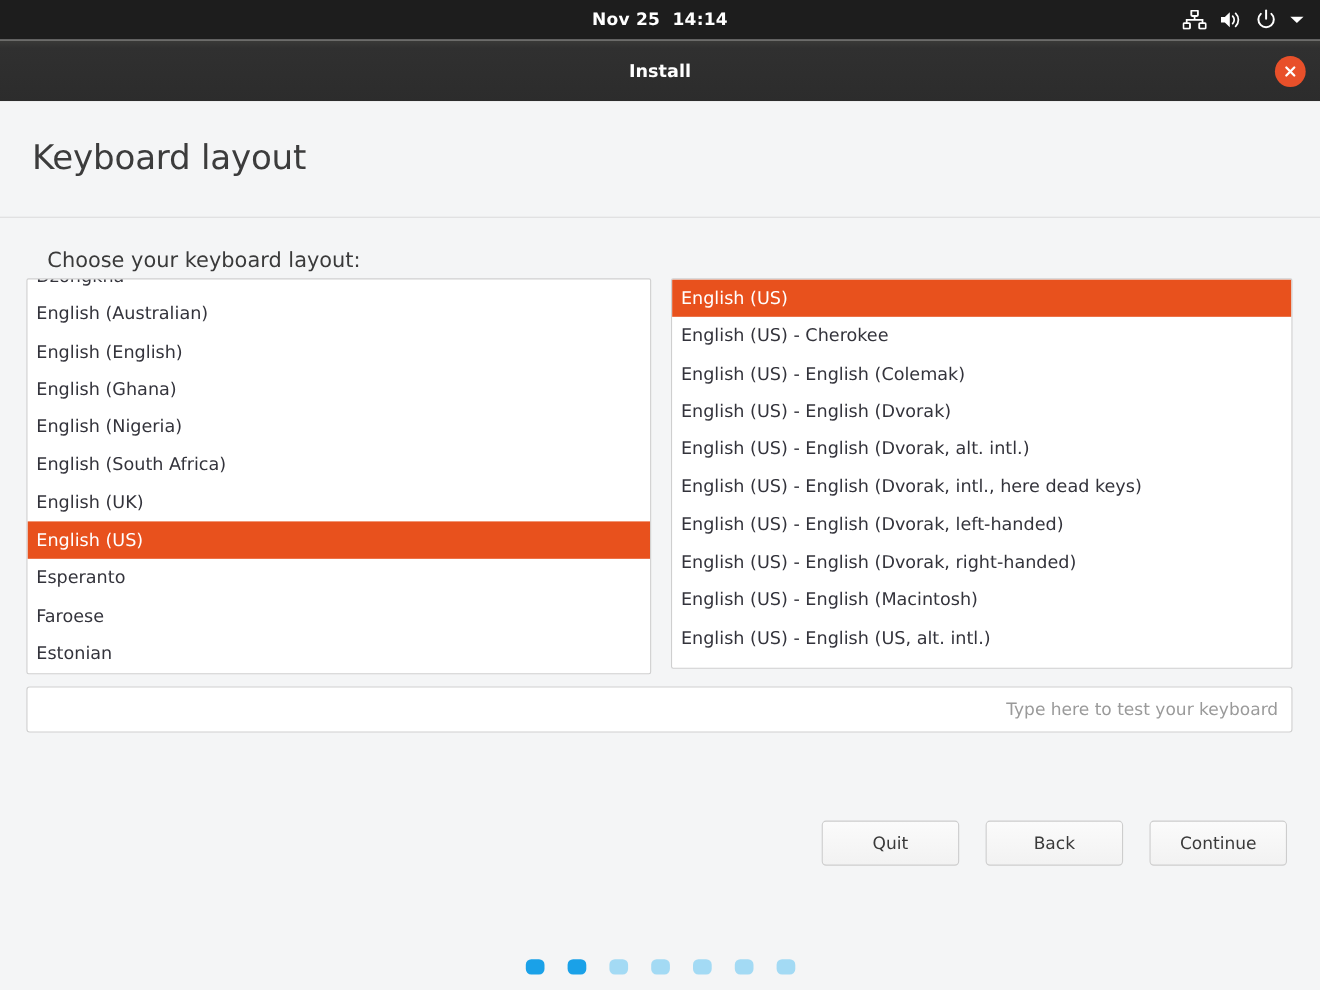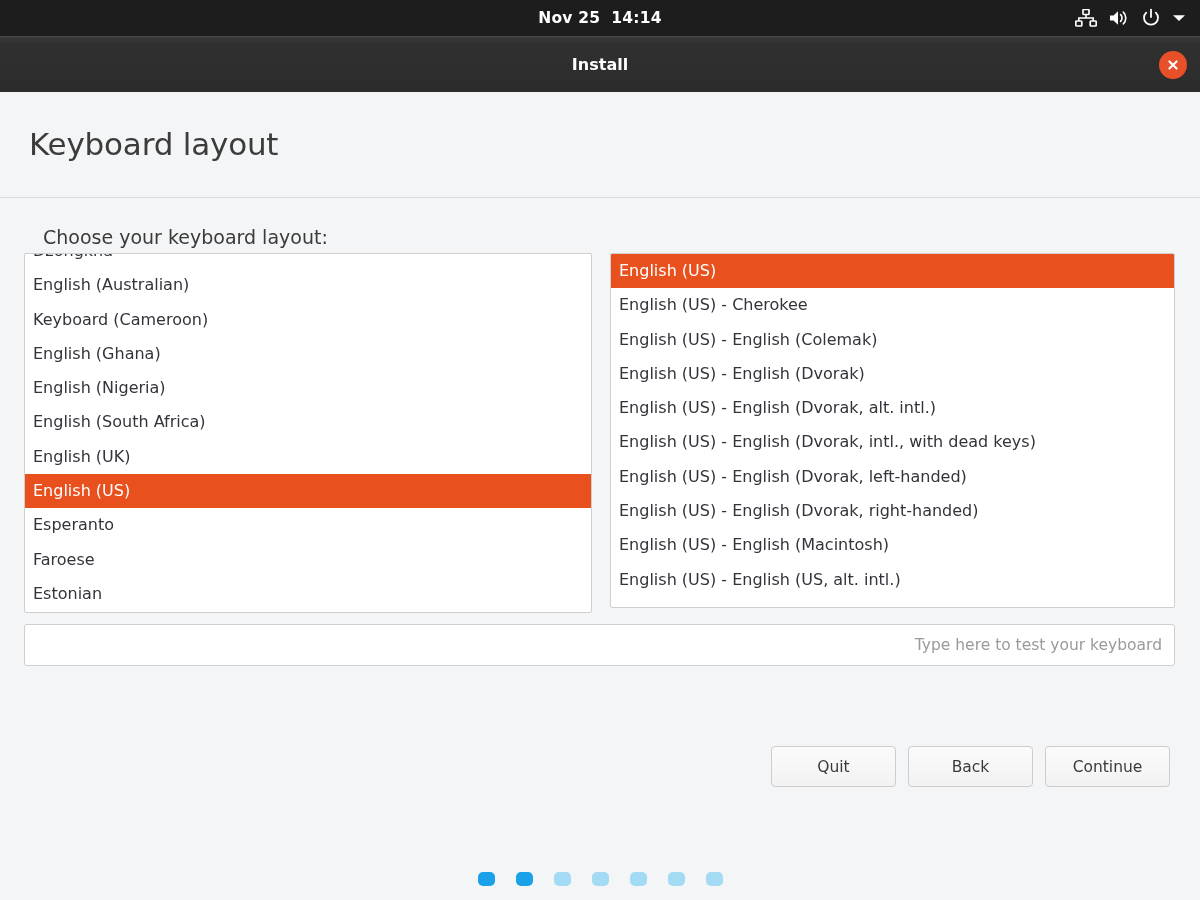--- a/index.html
+++ b/index.html
@@ -171,21 +171,21 @@
   }
   .btn-detect {
     position: absolute;
     left: 24px; top: 588px;
     width: 294px; height: 41px;
   }
   .nav-buttons {
     position: absolute;
     right: 30px; top: 654px;
     display: flex;
-    gap: 12px;
+    gap: 24px;
   }
   .btn-nav { width: 125px; height: 41px; }
 
   
   .dots {
     position: absolute;
     left: 0; top: 780px;
     width: 1200px;
     display: flex;
     justify-content: center;
@@ -246,42 +246,42 @@
     <h1 class="page-title">Keyboard layout</h1>
   </div>
 
   <div class="choose-label">Choose your keyboard layout:</div>
 
   <div class="listbox listbox-left">
     <div class="list-scroll">
       <div class="list-inner-left" id="layout-list-inner">
           <div class="list-row">Dzongkha</div>
           <div class="list-row">English (Australian)</div>
-          <div class="list-row">Keyboard (Cameroon)</div>
+          <div class="list-row">English (English)</div>
           <div class="list-row">English (Ghana)</div>
           <div class="list-row">English (Nigeria)</div>
           <div class="list-row">English (South Africa)</div>
           <div class="list-row">English (UK)</div>
           <div class="list-row selected" style="background: rgb(232, 81, 29);">English (US)</div>
           <div class="list-row">Esperanto</div>
           <div class="list-row">Faroese</div>
           <div class="list-row">Estonian</div>
         </div>
     </div>
   </div>
 
   <div class="listbox listbox-right">
     <div class="list-scroll">
       <div class="list-inner-right" id="variant-list-inner">
           <div class="list-row selected" style="background: rgb(232, 81, 29);">English (US)</div>
           <div class="list-row">English (US) - Cherokee</div>
           <div class="list-row">English (US) - English (Colemak)</div>
           <div class="list-row">English (US) - English (Dvorak)</div>
           <div class="list-row">English (US) - English (Dvorak, alt. intl.)</div>
-          <div class="list-row">English (US) - English (Dvorak, intl., with dead keys)</div>
+          <div class="list-row">English (US) - English (Dvorak, intl., here dead keys)</div>
           <div class="list-row">English (US) - English (Dvorak, left-handed)</div>
           <div class="list-row">English (US) - English (Dvorak, right-handed)</div>
           <div class="list-row">English (US) - English (Macintosh)</div>
           <div class="list-row">English (US) - English (US, alt. intl.)</div>
         </div>
     </div>
   </div>
 
   <input class="test-input" type="text" placeholder="Type here to test your keyboard" style="">
 

